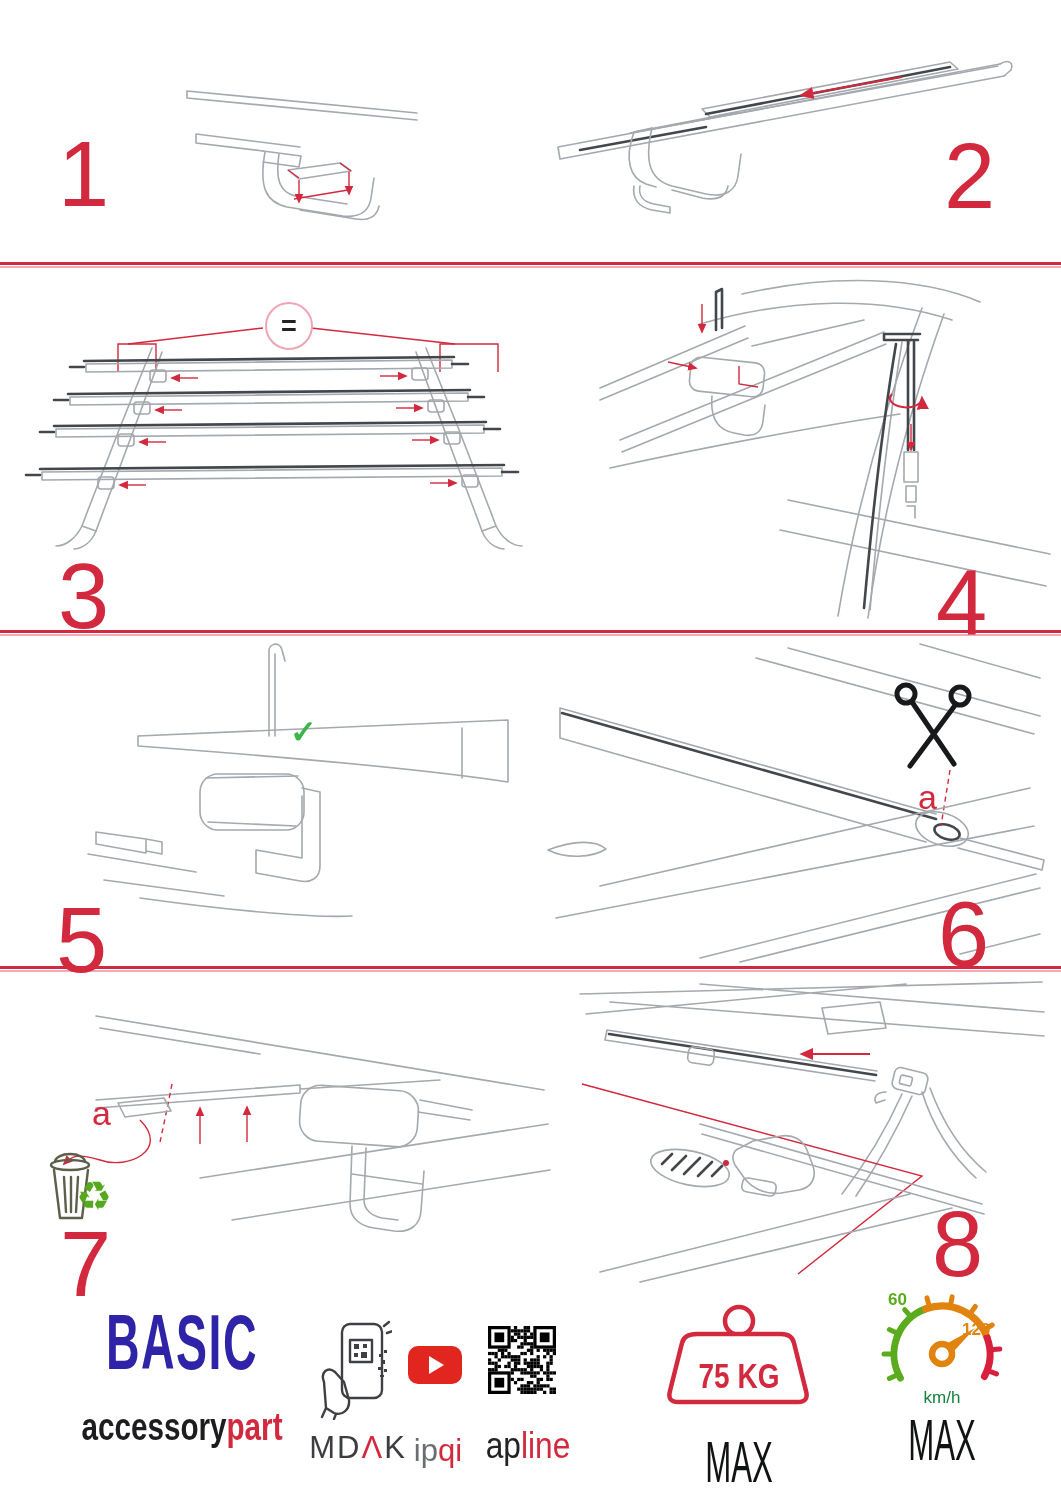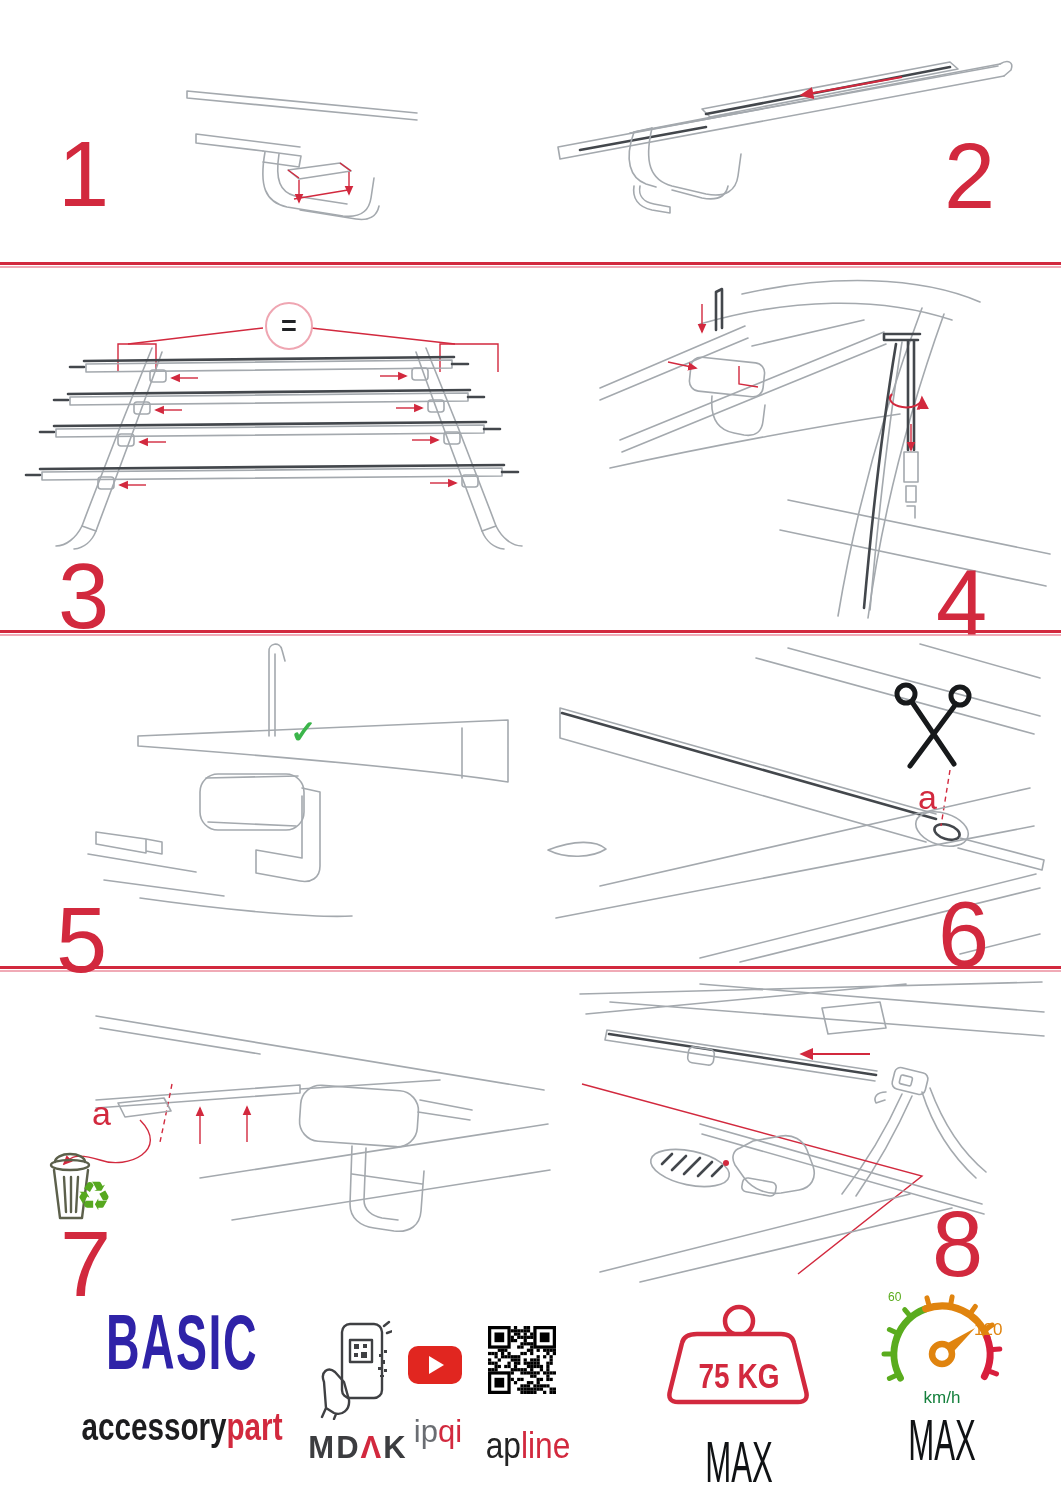--- a/index.html
+++ b/index.html
@@ -37,36 +37,36 @@
     display:flex;align-items:center;justify-content:center;font-size:27px;font-weight:bold;color:#202225;background:#fff}
   
   .footer{position:relative;width:1061px;height:214px}
   .brand-title{position:absolute;left:62px;top:26px;width:240px;text-align:center;
     font-size:62px;font-weight:bold;color:var(--indigo,#2f23a8);letter-spacing:2px;line-height:1;
     transform:scale(0.75,1.25);transform-origin:center}
   .brand-sub{position:absolute;left:52px;top:122px;width:260px;text-align:center;white-space:nowrap;
     font-size:38px;font-weight:bold;color:#1d1d1f;line-height:1;transform:scaleX(0.78);transform-origin:center}
   .red{color:var(--accent,#d2293e)}
   .mdak{position:absolute;left:296px;top:146px;width:124px;text-align:center;
-    font-size:31px;font-weight:bold;color:#3c3d40;letter-spacing:2px;line-height:1}
-  .ipqi{position:absolute;left:406px;top:130px;width:64px;text-align:center;
+    font-size:31px;font-weight:normal;color:#3c3d40;letter-spacing:2px;line-height:1}
+  .ipqi{position:absolute;left:406px;top:149px;width:64px;text-align:center;
     font-size:31px;color:#6a6d72;line-height:1}
   .apline{position:absolute;left:478px;top:142px;width:100px;text-align:center;
     font-size:36px;color:#232323;line-height:1;transform:scaleX(0.88);transform-origin:center}
   .yt{position:absolute;left:408px;top:60px;width:54px;height:38px;background:var(--youtube,#e12620);
     border-radius:10px;display:flex;align-items:center;justify-content:center}
   .yt-tri{width:0;height:0;border-left:15px solid #fff;border-top:9px solid transparent;border-bottom:9px solid transparent;margin-left:3px}
   .wblock{position:absolute;left:666px;top:16px;width:146px;height:214px}
   .kg{position:absolute;left:0;top:56px;width:146px;text-align:center;white-space:nowrap;
     font-size:35px;font-weight:bold;color:var(--accent,#d2293e);line-height:1;transform:scaleX(0.8);transform-origin:center}
   .max{position:absolute;left:0;width:100%;text-align:center;white-space:nowrap;
     font-size:52px;color:#101214;line-height:1;transform:scale(0.6,1.12);transform-origin:center}
   .sblock{position:absolute;left:872px;top:0;width:140px;height:214px}
-  .speed-lo{position:absolute;left:16px;top:4px;font-size:12px;font-weight:normal;color:var(--speed_green,#5aac1e)}
-  .speed-hi{position:absolute;left:102px;top:34px;font-size:17px;font-weight:normal;color:var(--speed_orange,#e0840f)}
+  .speed-lo{position:absolute;left:16px;top:4px;font-size:17px;font-weight:bold;color:var(--speed_green,#5aac1e)}
+  .speed-hi{position:absolute;left:90px;top:34px;font-size:17px;font-weight:bold;color:var(--speed_orange,#e0840f)}
   .kmh{position:absolute;left:0;top:102px;width:140px;text-align:center;font-size:17px;color:#15803d}
   #qr-svg{fill:#000}
 </style>
 </head>
 <body>
 
 <div class="page">
 
   <div class="row" style="height:262px">
     <svg width="1061" height="262" viewBox="0 0 1061 262">

